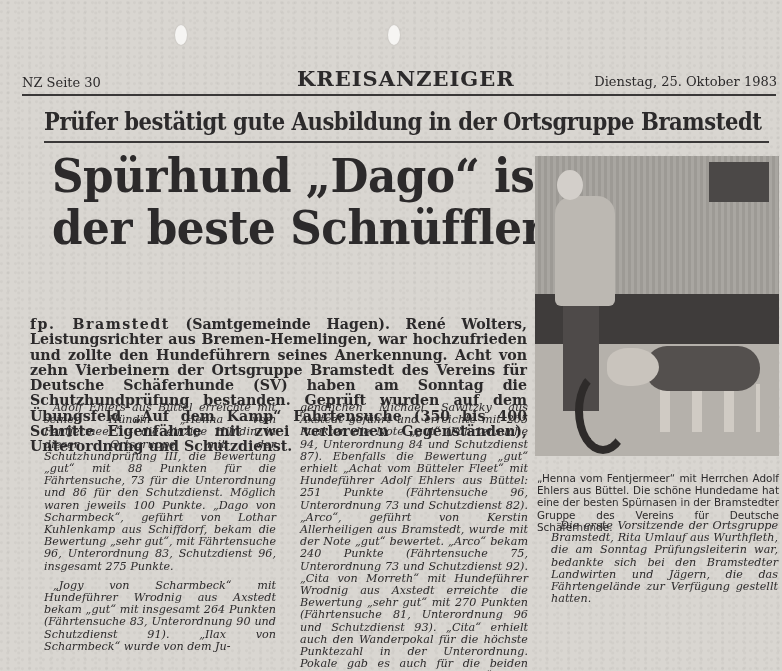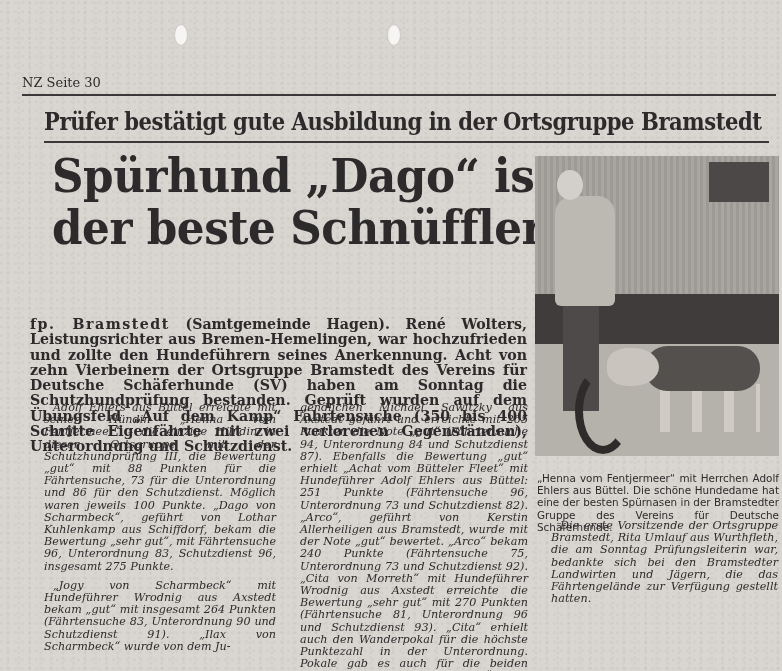--- a/index.html
+++ b/index.html
@@ -44,20 +44,22 @@
     .caption { position: absolute; left: 537px; top: 472px; width: 242px; font-family: "DejaVu Sans", sans-serif; font-size: 10.4px; line-height: 12.2px; text-align: justify; }
   </style>
 </head>
 <body>
 
 <div class="punch" style="left:175px;top:25px;"></div>
 <div class="punch" style="left:388px;top:25px;"></div>
 
 <div class="masthead">
   <span class="mh-left">NZ  Seite 30</span>
+  <span class="mh-center">KREISANZEIGER</span>
+  <span class="mh-right">Dienstag, 25. Oktober 1983</span>
 </div>
 <div class="rule rule1"></div>
 
 <div class="overline">Prüfer bestätigt gute Ausbildung in der Ortsgruppe Bramstedt</div>
 <div class="overline-underline"></div>
 
 <div class="headline">
   <div>Spürhund „Dago“ ist</div>
   <div>der beste Schnüffler</div>
 </div>

